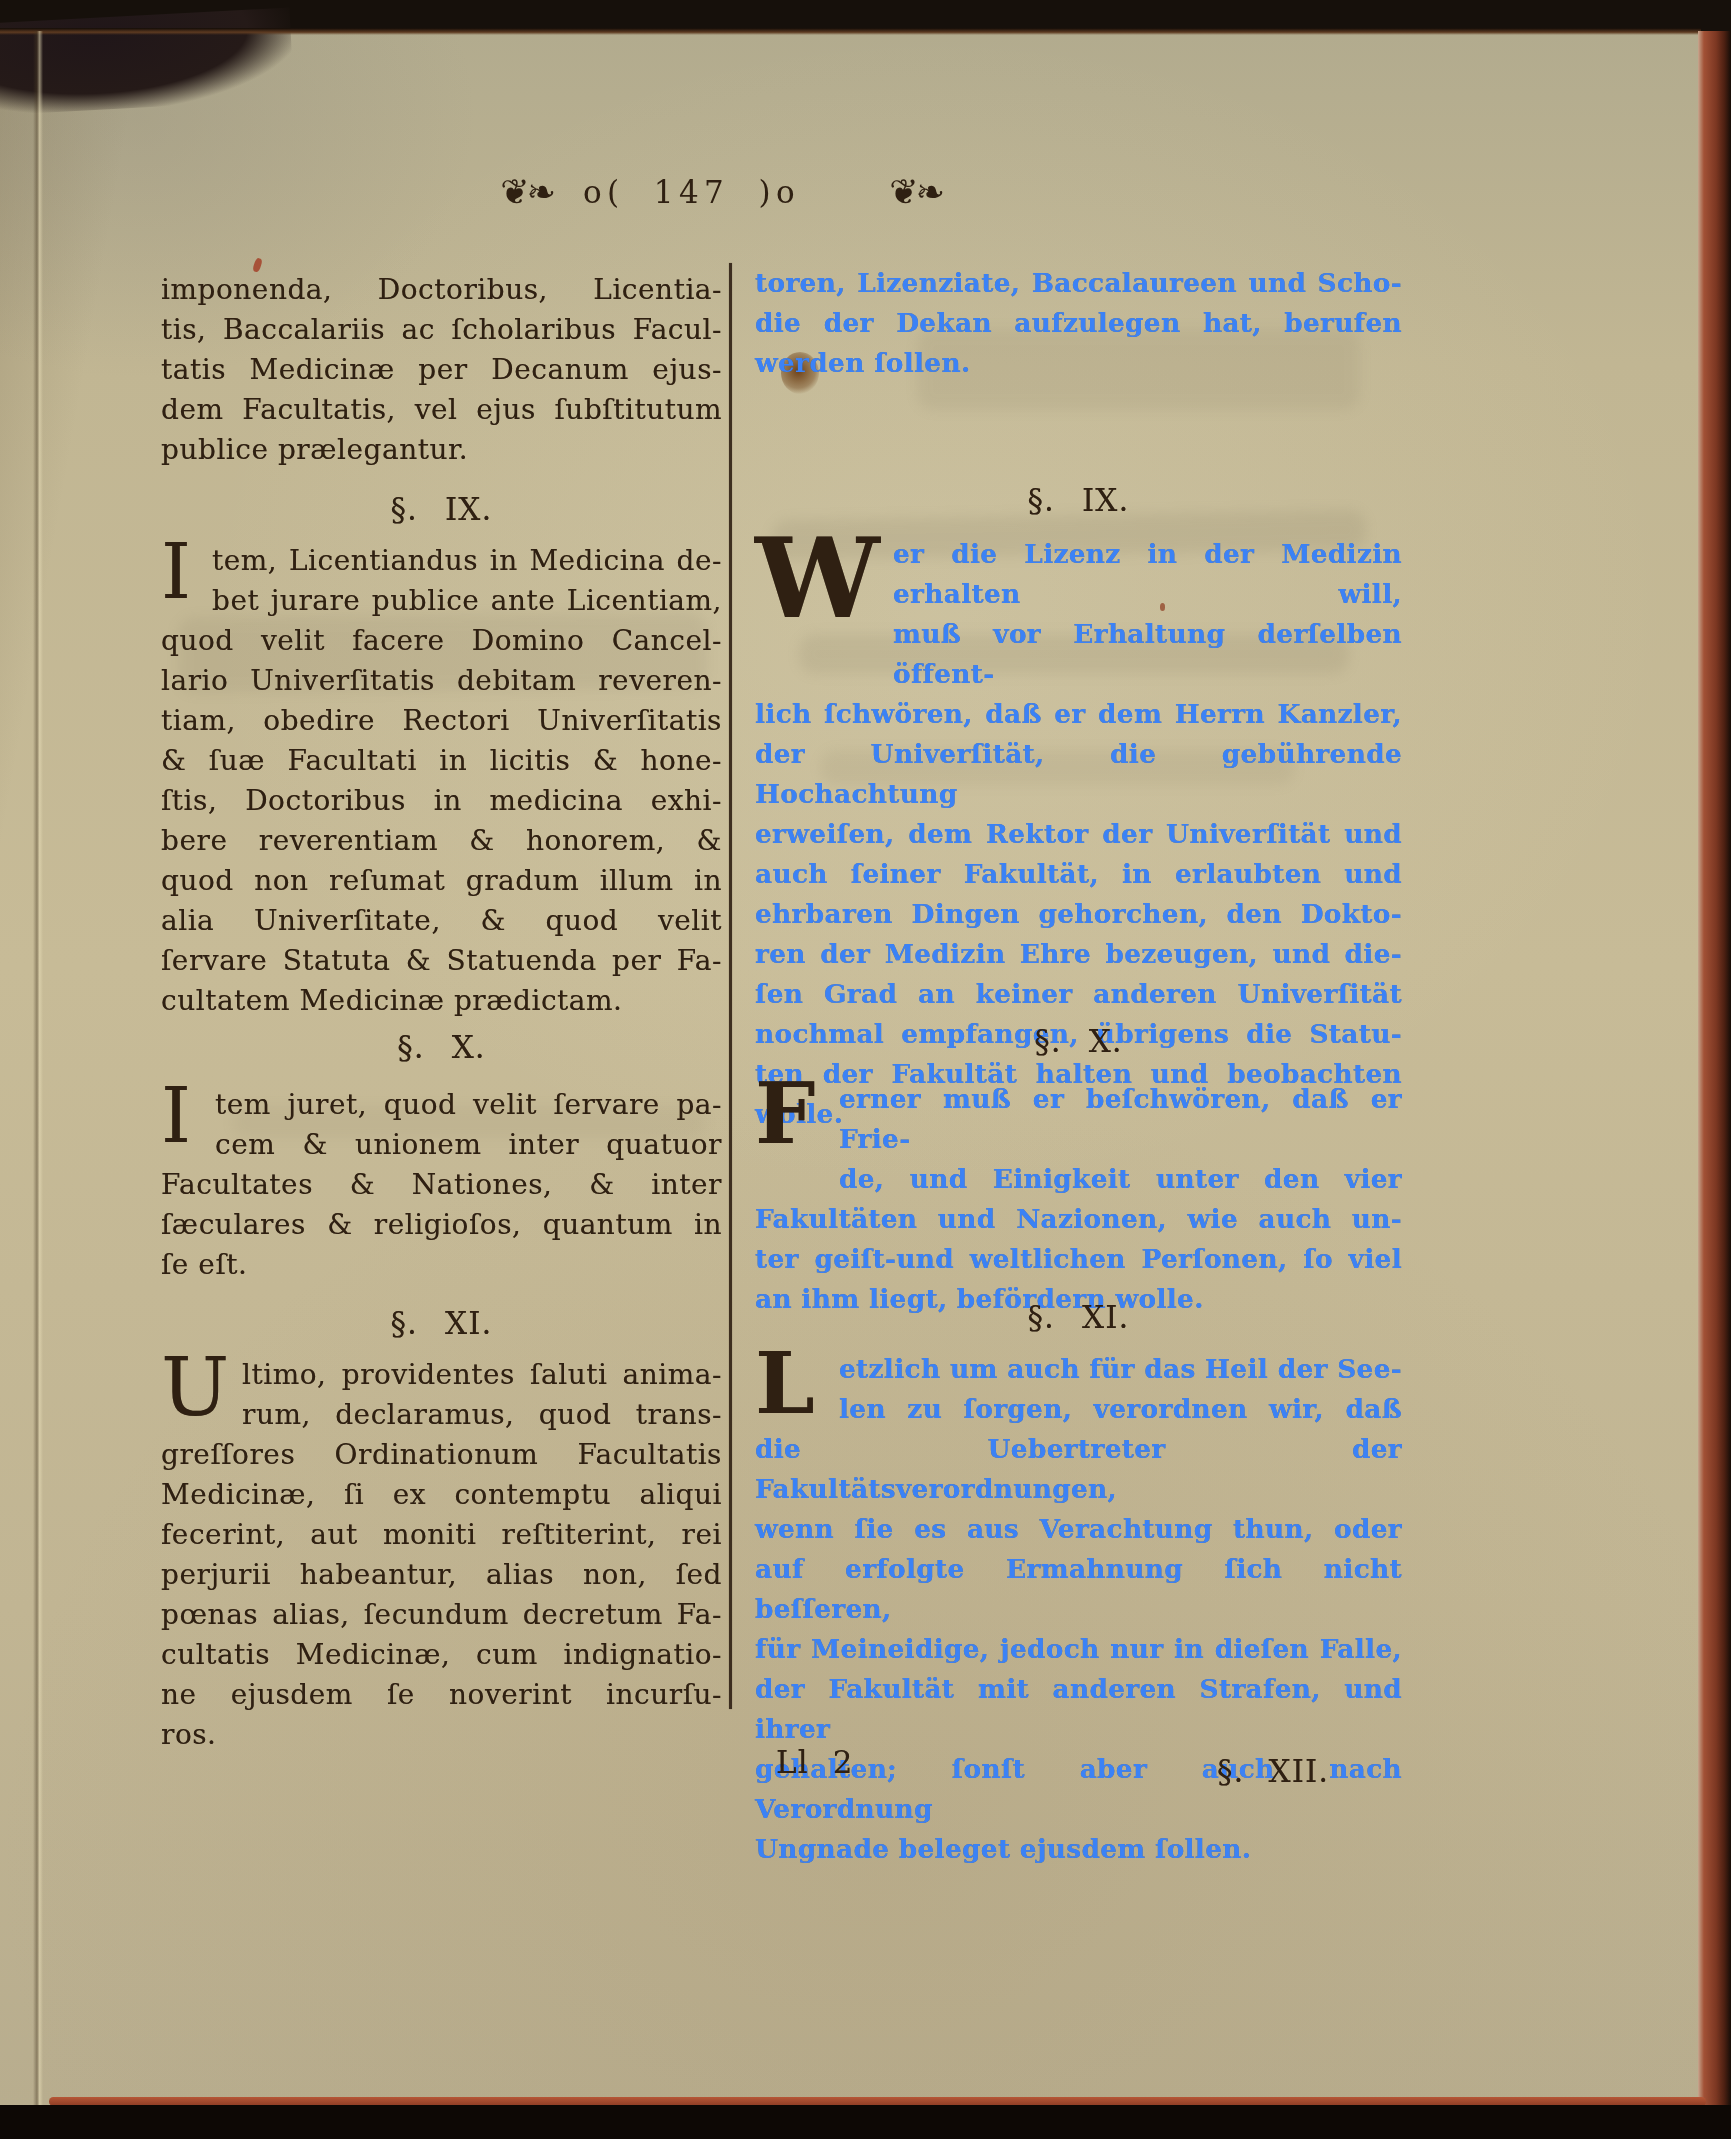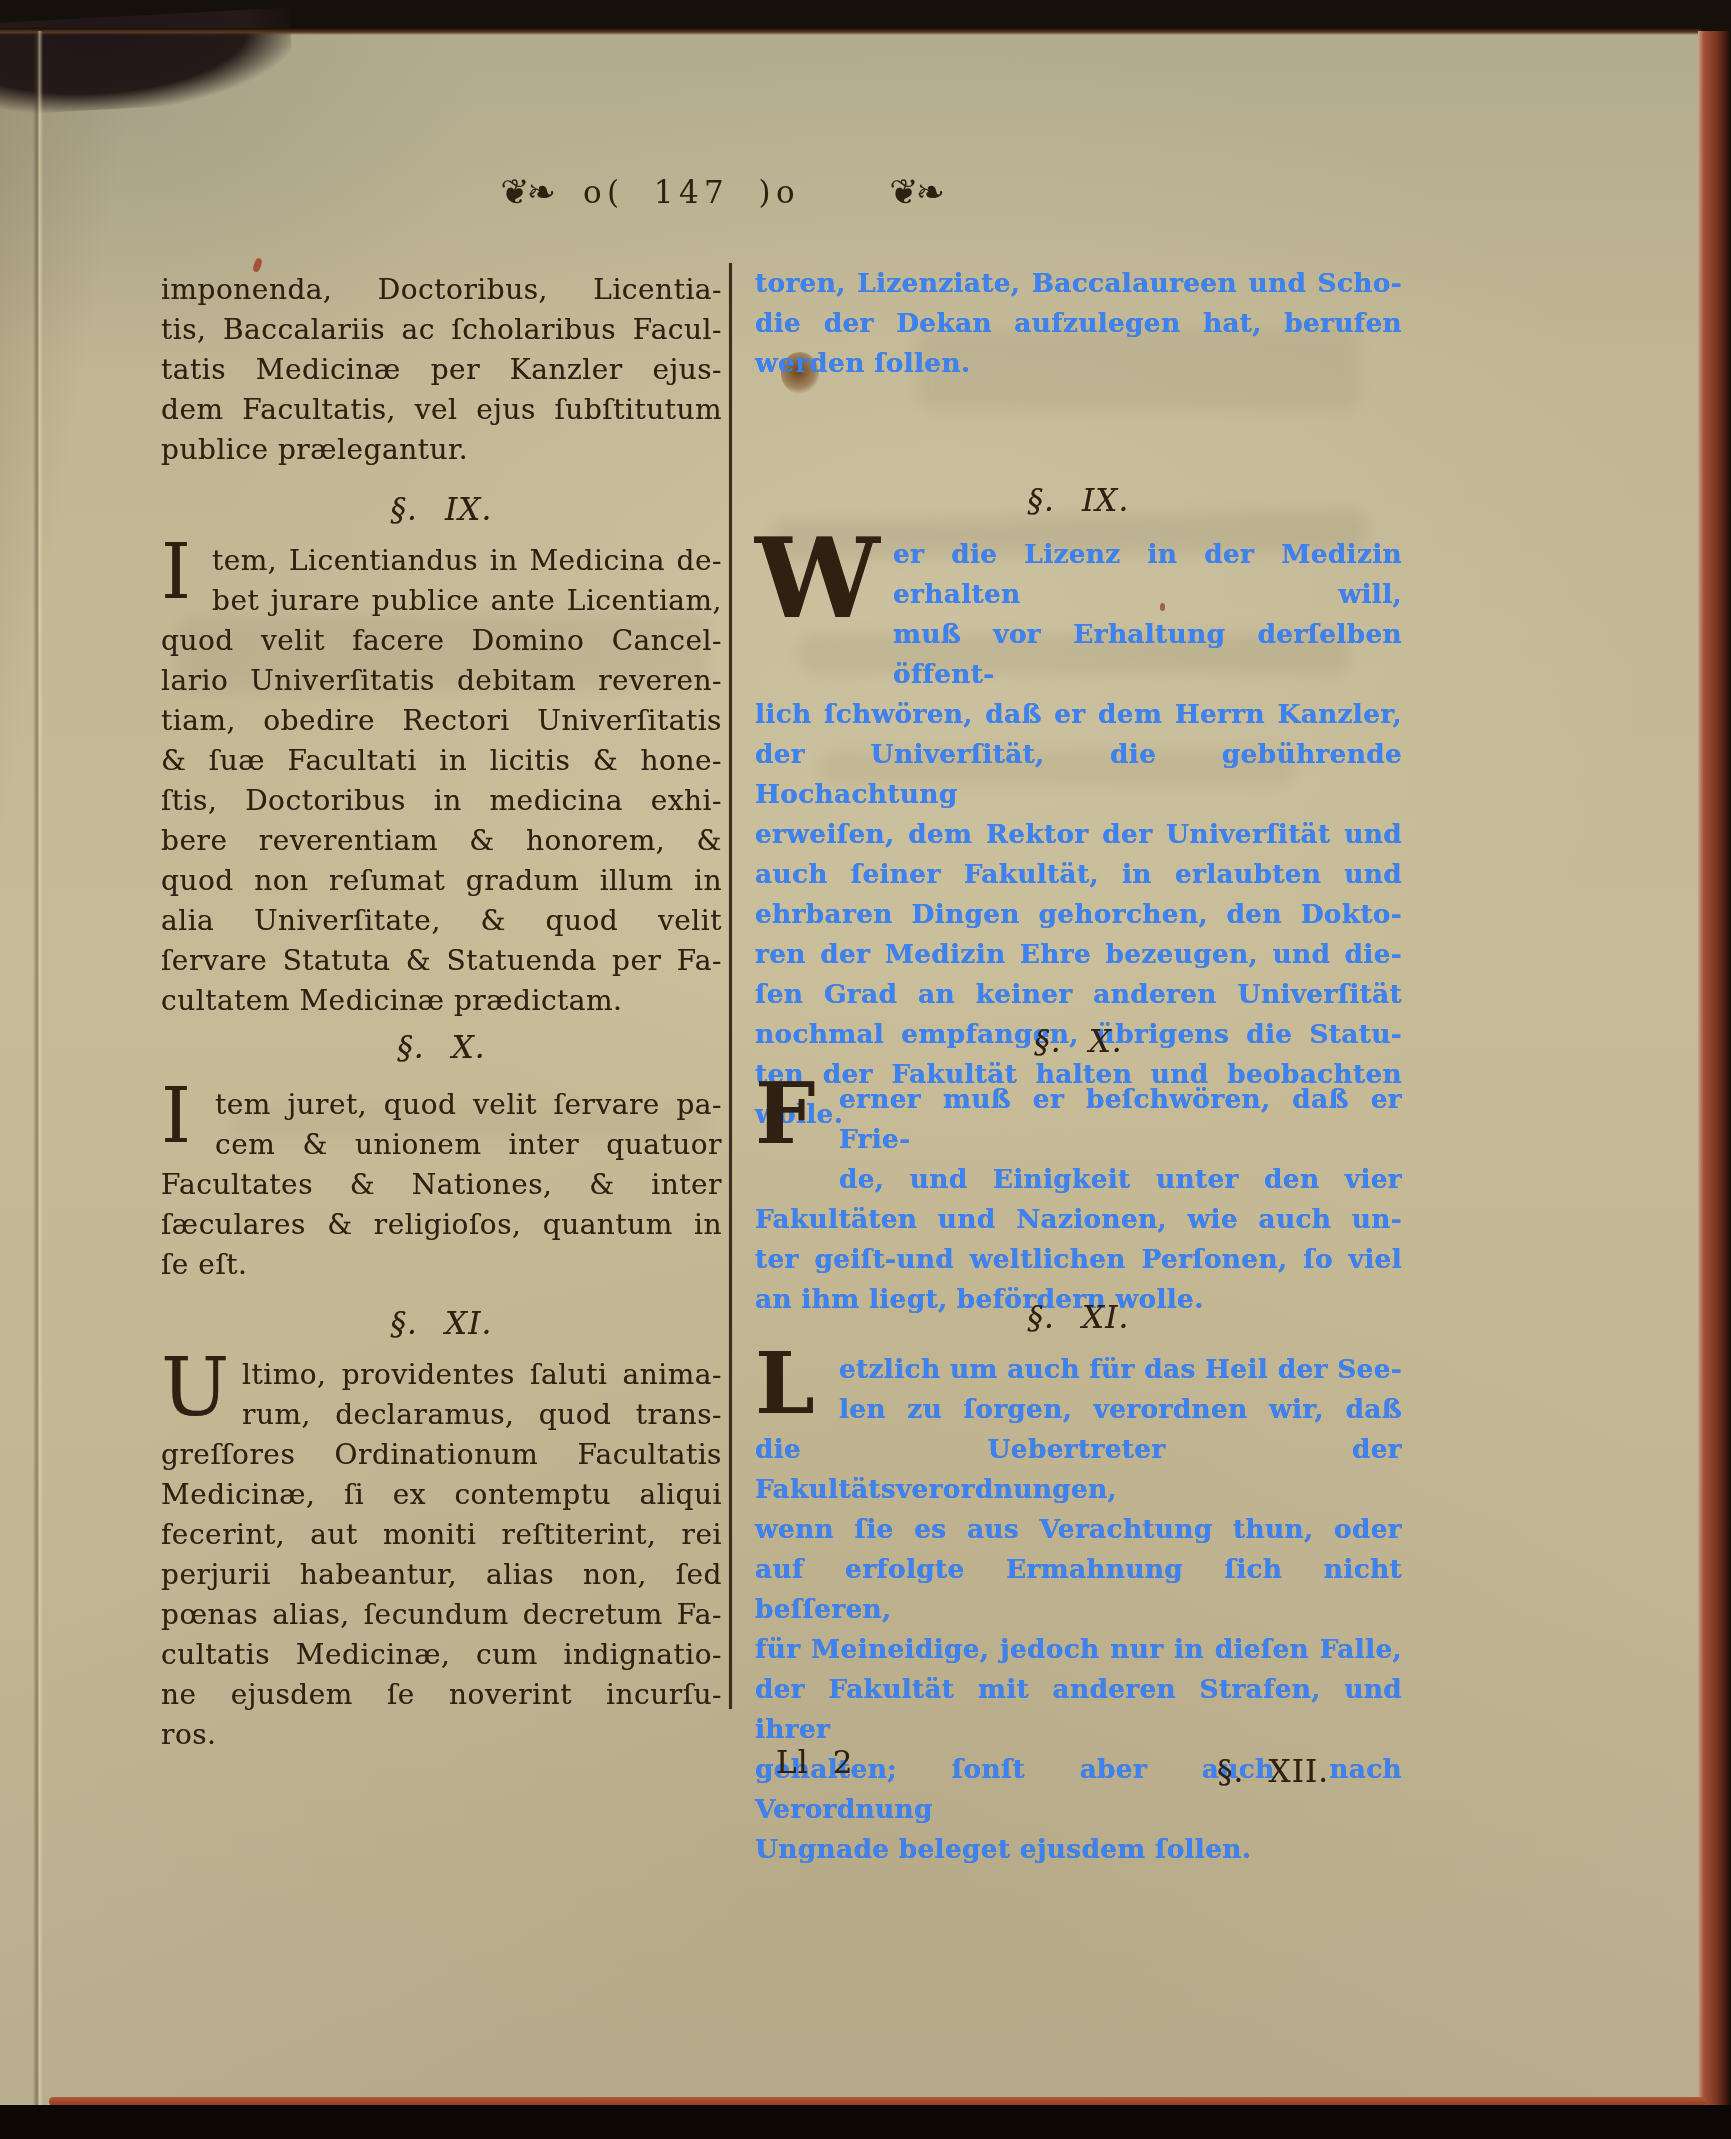--- a/index.html
+++ b/index.html
@@ -28,21 +28,21 @@
     background:linear-gradient(90deg, rgba(90,75,50,0), rgba(75,60,38,.45) 40%, rgba(232,222,184,.55) 66%, rgba(0,0,0,0));}
   
   .ink{color:#2f2012;text-shadow:0 0 0.5px rgba(46,28,12,.45);}
   .divider{position:absolute;left:729px;top:263px;width:2.7px;height:1446px;background:#2b1c10;opacity:.88;
     box-shadow:0 0 1.1px rgba(40,25,10,.6);}
   .header-orn{position:absolute;top:172px;font-family:"DejaVu Sans","Liberation Sans",sans-serif;
     font-size:35px;letter-spacing:-3.2px;color:#2f2012;text-align:center;}
   .page-num{position:absolute;top:174px;font-size:31px;letter-spacing:5.4px;word-spacing:14px;
     color:#2f2012;}
   .col{position:absolute;}
-  .heading{position:absolute;width:100%;text-align:center;font-size:31px;word-spacing:16px;letter-spacing:1.1px;font-style:italic;}
+  .heading{position:absolute;width:100%;text-align:center;font-size:31px;word-spacing:16px;letter-spacing:1.1px;}
   .para{position:absolute;width:100%;}
   .latin .tline{font-size:28px;line-height:40px;letter-spacing:0.5px;text-align:justify;text-align-last:justify;}
   .german .tline{font-size:26.4px;line-height:40px;font-weight:700;letter-spacing:0.3px;color:#3b82f6;
     text-align:justify;text-align-last:justify;}
   .tline.tlast{text-align-last:left;}
   .dropcap{position:absolute;left:0;top:1.1px;line-height:.78;font-weight:700;}
   .latin .dropcap{font-weight:400;}
   .footer-item{position:absolute;font-size:31px;word-spacing:13px;letter-spacing:1.1px;}
   
   .smudge{position:absolute;background:#756c52;filter:blur(6.5px);border-radius:16px;}
@@ -79,21 +79,21 @@
   <div class="header-orn" style="left:475px;width:103px;">❦❧</div>
   <div class="page-num" style="left:583px;width:227px;">o( 147 )o</div>
   <div class="header-orn" style="left:864px;width:103px;">❦❧</div>
 
   <div class="divider"></div>
 
   <div class="col latin ink" style="left:161px;top:6px;width:561px;height:2137px;">
     <div class="para" style="top:264px;">
         <div class="tline">imponenda, Doctoribus, Licentia-</div>
         <div class="tline">tis, Baccalariis ac ſcholaribus Facul-</div>
-        <div class="tline">tatis Medicinæ per Kanzler ejus-</div>
+        <div class="tline">tatis Medicinæ per Decanum ejus-</div>
         <div class="tline">dem Facultatis, vel ejus ſubſtitutum</div>
         <div class="tline tlast">publice prælegantur.</div>
       </div>
     <div class="heading" style="top:485px;">§. IX.</div>
     <div class="para" style="top:535px;">
         <span class="dropcap" style="font-size: 76px;">I</span>
         <div class="tline" style="padding-left: 51px;">tem, Licentiandus in Medicina de-</div>
         <div class="tline" style="padding-left: 51px;">bet jurare publice ante Licentiam,</div>
         <div class="tline">quod velit facere Domino Cancel-</div>
         <div class="tline">lario Univerſitatis debitam reveren-</div>

